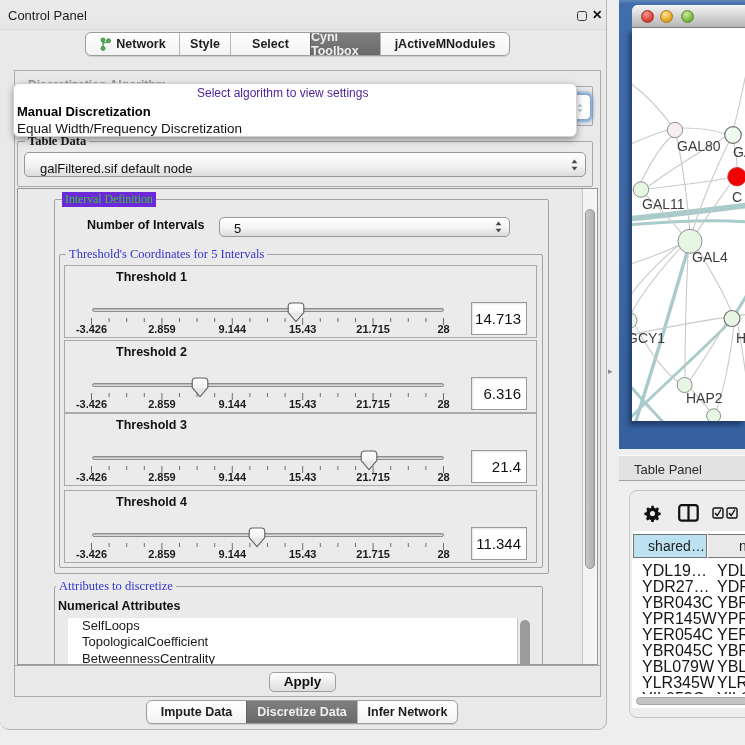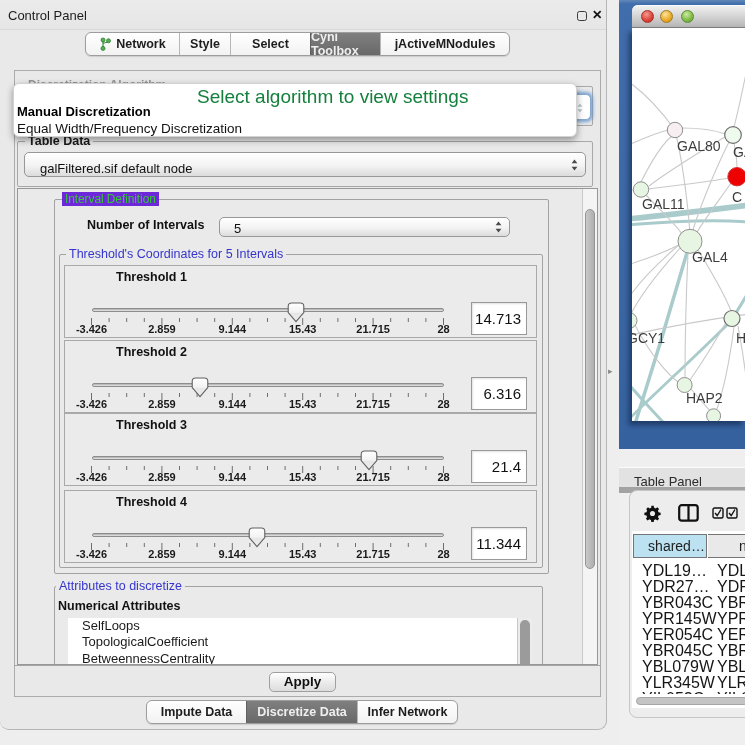--- a/index.html
+++ b/index.html
@@ -26,32 +26,32 @@
 .seg div:first-child { border-left:none; }
 .seg div.sel { background:linear-gradient(#7f7f7f,#696969); color:#efefef;
   border-left-color:#5f5f5f; }
 
 
 #content { position:absolute; left:14px; top:70px; width:587px; height:627px;
   border:1px solid #ababab; background:#e9e9e9; }
 
 .titled { position:absolute; border:1px solid #a8a8a8; border-radius:2px; }
 .gtitle { position:absolute; top:-8px; font-size:12.5px; background:#e9e9e9;
-  padding:0 3px; white-space:nowrap; }
+  padding:0 3px; white-space:nowrap;font-family:Liberation Serif, serif; }
 
 .combo { position:absolute; border:1px solid #989898; border-radius:5px;
   background:linear-gradient(#ffffff,#f3f3f3 55%,#dcdcdc);
   font-size:13px; color:#111; display:flex; align-items:flex-end; }
 .combo .ar { position:absolute; right:7px; top:50%; transform:translateY(-50%); height:12px; }
 
 
 #popup { position:absolute; left:13px; top:83px; width:564px; height:54px; background:#ffffff;
   border:1px solid #d2d2d2; border-radius:6px; z-index:30;
   box-shadow:0 3px 7px rgba(0,0,0,0.38); }
-#popup .ph { position:absolute; left:183px; top:2px; font-size:19px; color:#15803d; }
+#popup .ph { position:absolute; left:183px; top:2px; font-size:12px; color:#4c1d95; }
 #popup .it1 { position:absolute; left:3px; top:20px; font-size:13px; font-weight:700; color:#000; }
 #popup .it2 { position:absolute; left:3px; top:36.5px; font-size:13.5px; color:#111; }
 
 
 #spane { position:absolute; left:17px; top:188px; width:581px; height:477px;
   border:1px solid #989898; background:#eaeaea; overflow:hidden; }
 #vsb { position:absolute; right:0; top:0; width:15px; height:100%; background:#f4f4f4;
   border-left:1px solid #c9c9c9; }
 #vsb .th { position:absolute; left:2px; top:20px; width:10px; height:360px; border-radius:6px;
   background:linear-gradient(90deg,#c9c9c9,#aeaeae); border:1px solid #949494; }
@@ -81,22 +81,22 @@
 #bluewin { position:absolute; left:619px; top:0; width:126px; height:449px;
   background:linear-gradient(#6288b7,#406dab 4px,#3c68a6 55%,#35619f); }
 #mactb { position:absolute; left:13px; top:5px; width:113px; height:23px;
   background:linear-gradient(#f3f3f3,#d2d2d2 55%,#b6b6b6); border-radius:6px 0 0 0;
   border-bottom:1px solid #7f7f7f; box-shadow:inset 0 1px 0 #fafafa; }
 .light { position:absolute; top:5px; width:13px; height:13px; border-radius:50%; }
 #canvas { position:absolute; left:13px; top:28px; width:113px; height:393px; background:#fff;
   overflow:hidden; box-shadow:-3px 4px 5px rgba(8,20,45,0.5); }
 
 #rsec { position:absolute; left:619px; top:449px; width:126px; height:296px; background:#efefef; }
-#tpstrip { position:absolute; left:0; top:18px; width:126px; height:26px; background:#e2e2e2;
-  border-top:1px solid #fbfbfb; border-bottom:6px solid #a3a3a3;text-align:center; }
+#tpstrip { position:absolute; left:0; top:6px; width:126px; height:26px; background:#e2e2e2;
+  border-top:1px solid #fbfbfb; border-bottom:1px solid #a3a3a3;text-align:center; }
 #tpstrip span { position:absolute; left:15px; top:6px; font-size:13px; color:#2b2b2b; }
 #card { position:absolute; left:10px; top:41px; width:120px; height:228px; background:#ededed;
   border:1px solid #c6c6c6; border-radius:8px 0 0 8px; }
 
 #ttable { position:absolute; left:632px; top:531px; width:113px; height:177px; background:#fff;
   overflow:hidden; }
 .hcell { position:absolute; top:3px; height:24px; font-size:14px; color:#1e1e1e;
   display:flex; align-items:center; justify-content:center; }
 .trow { position:absolute; left:0; width:113px; height:16px; font-size:16px; color:#161616; }
 .trow .c1 { position:absolute; left:10px; }

